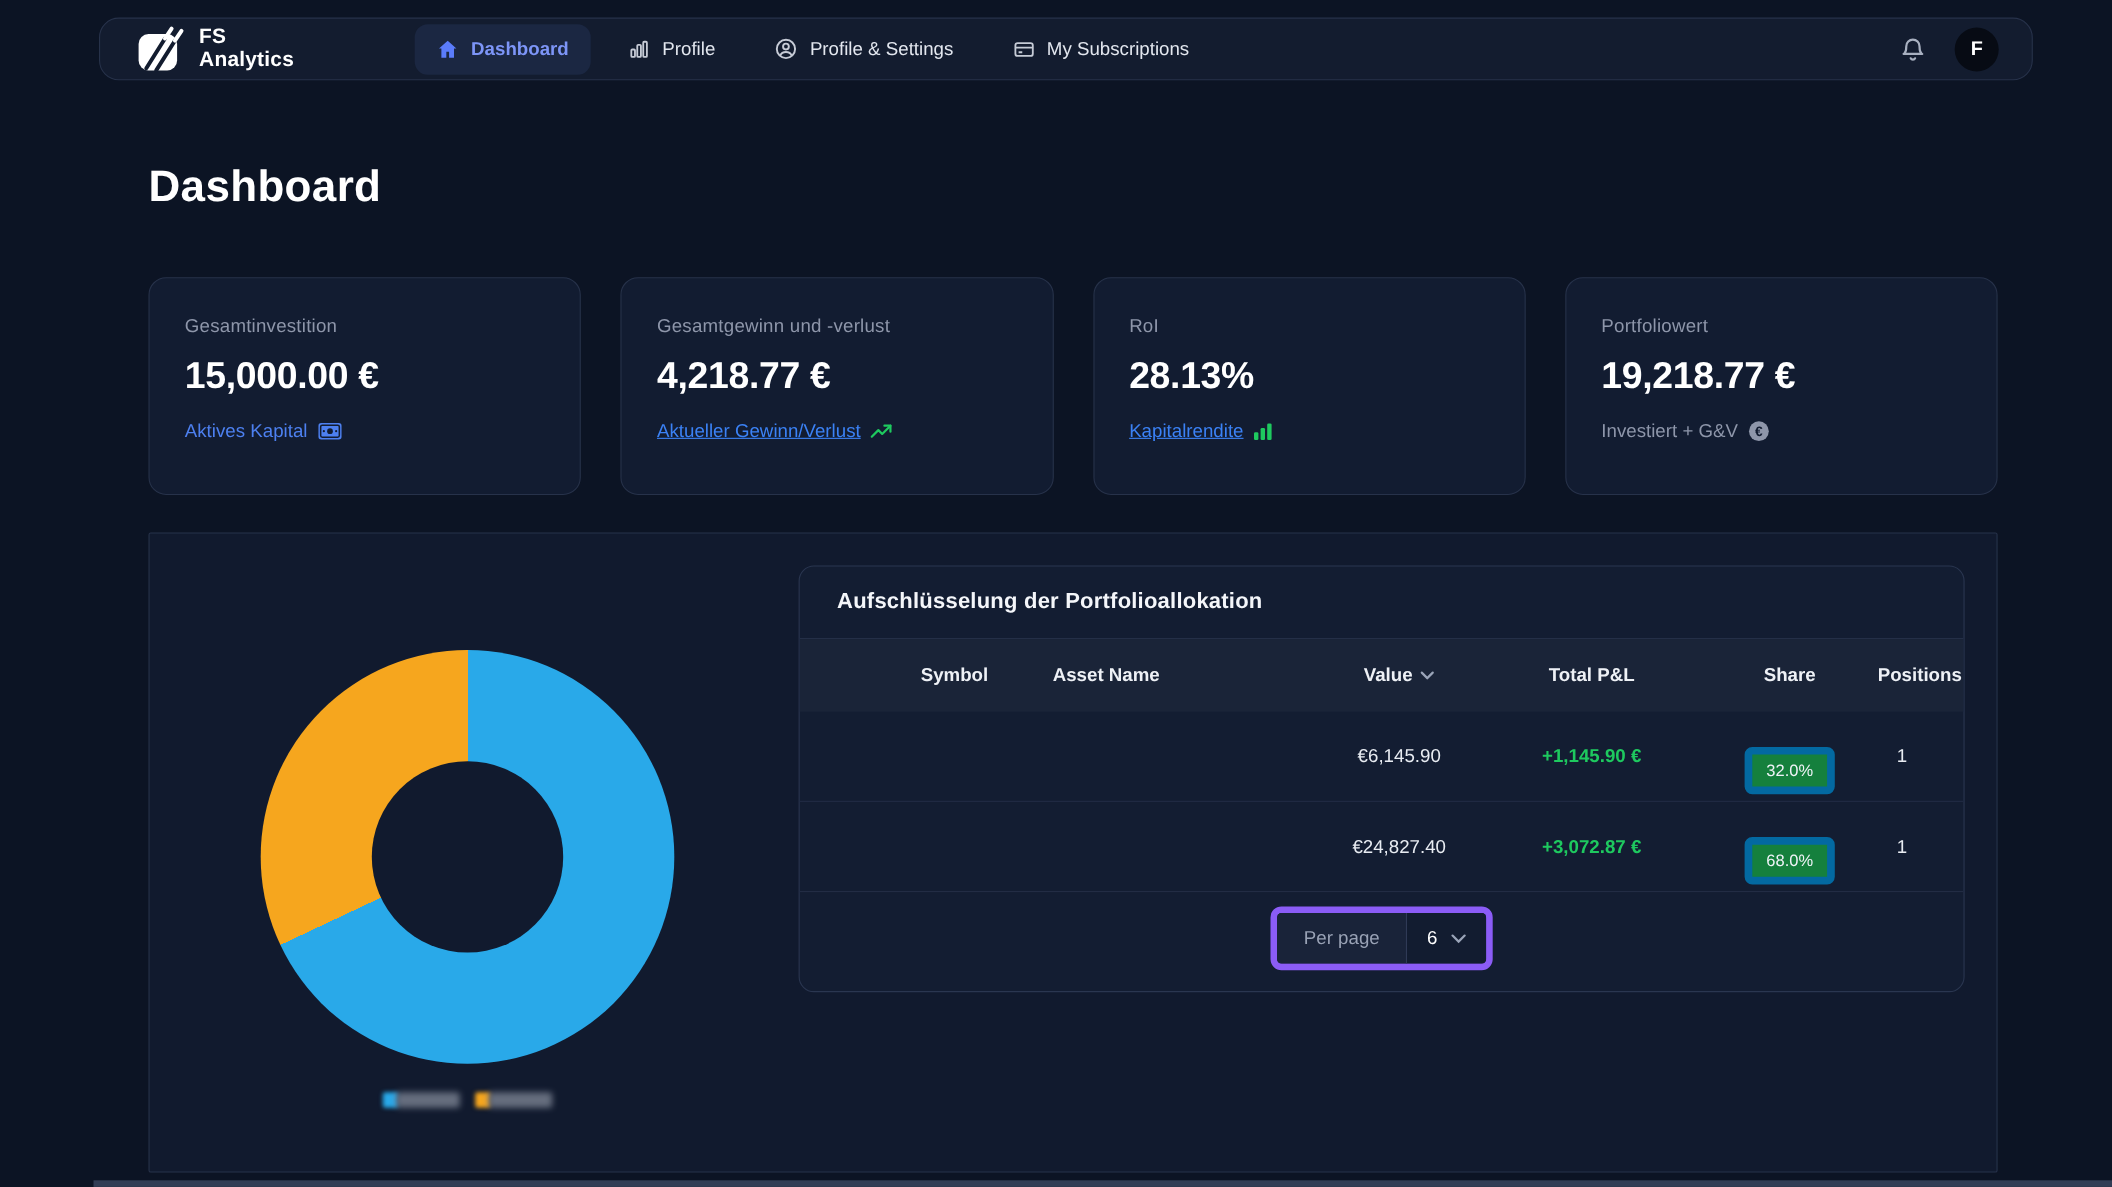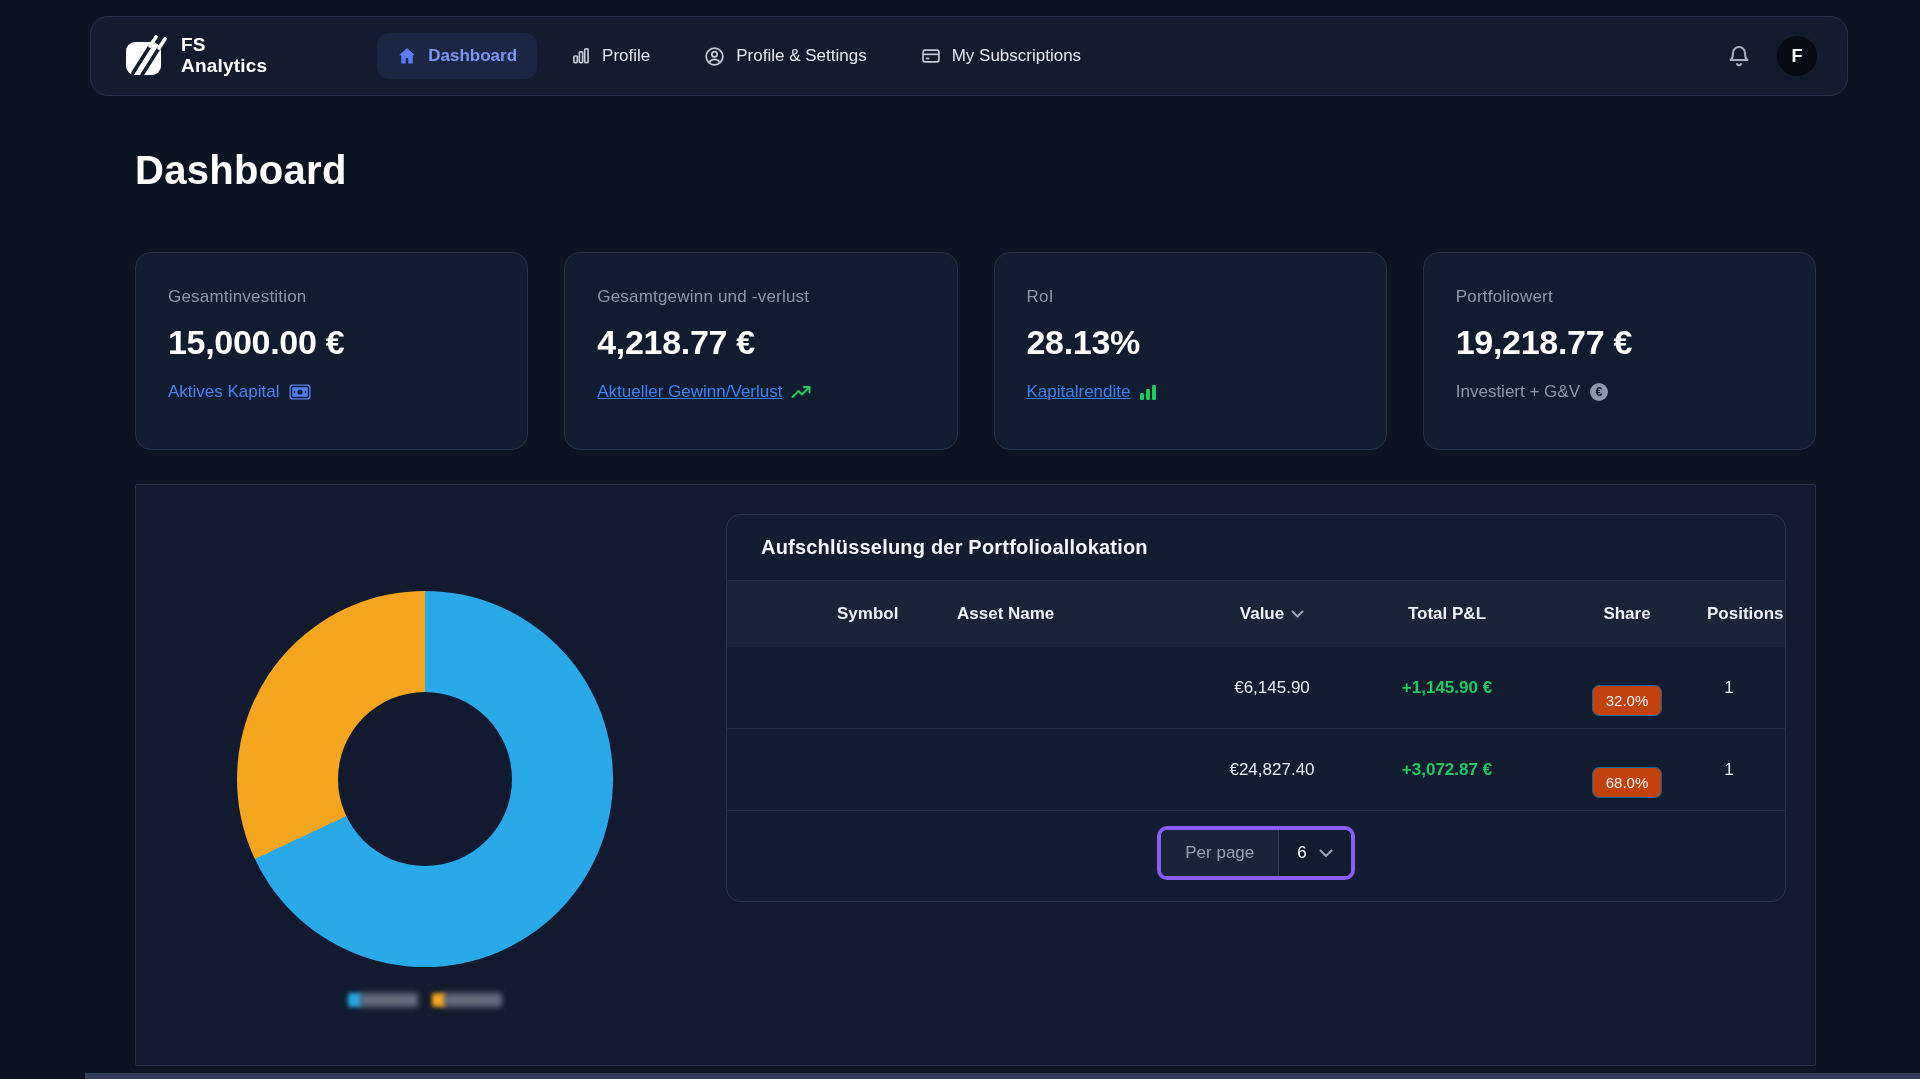--- a/index.html
+++ b/index.html
@@ -7,21 +7,21 @@
   body {
     background:#0c1424;
     font-family:"Liberation Sans", sans-serif;
     color:#e8ecf2;
     overflow:hidden;
   }
   .page { position:relative; width:1920px; height:1079px; background:#0c1424; }
 
   
   .navbar {
-    position:absolute; left:90px; right:72px; top:16px; height:80px;
+    position:absolute; left:90px; right:72px; top:16px; height:57px;
     background:#131c2f; border:1px solid #27324a; border-radius:18px;
     display:flex; align-items:center; padding:0 30px;
   }
   .brand { display:flex; align-items:center; gap:12px; }
   .brand-name { font-weight:800; font-size:19px; line-height:1.08; color:#ffffff; letter-spacing:.2px; }
   .nav-menu { display:flex; align-items:center; gap:14px; margin-left:110px; }
   .nav-item {
     display:flex; align-items:center; gap:11px; padding:13px 20px; border-radius:12px;
     font-size:17px; color:#e3e7ef; cursor:pointer; white-space:nowrap;
   }
@@ -88,26 +88,26 @@
   .th-value { display:flex; align-items:center; justify-content:center; gap:7px; cursor:pointer; }
 
   .trow { height:82px; border-bottom:1px solid #222c44; }
   .swatch { width:27px; height:36px; border-radius:9px; }
   .ph-symbol { width:62px; height:30px; background:#9098a6; border-radius:3px; filter:blur(4px); opacity:.8; }
   .ph-asset { width:170px; height:26px; background:#868e9c; border-radius:3px; filter:blur(4px); opacity:.75; }
   .td { font-size:17px; color:#e8ecf2; }
   .td-pnl { font-weight:700; color:#1ec95f; }
   .share-badge {
     display:inline-block; padding:6px 13px; font-size:15px; color:#f0f3f8;
-    background:#c2410c; border:1px solid #0369a1; border-radius:7px;margin-top:25px;
+    background:#15803d; border:7px solid #0369a1; border-radius:7px;margin-top:25px;
   }
 
   .pagination-row { height:84px; display:flex; align-items:center; justify-content:center; }
   .per-page {
-    display:flex; align-items:stretch; border:4px solid #8b5cf6; border-radius:10px; overflow:hidden; cursor:pointer;text-align:center;
+    display:flex; align-items:stretch; border:6px solid #8b5cf6; border-radius:10px; overflow:hidden; cursor:pointer;text-align:center;
   }
   .pp-label { padding:13px 24px; font-size:17px; color:#99a2b5; background:#192339; display:flex; align-items:center; }
   .pp-value { padding:13px 18px; background:#121c30; border-left:1px solid #333f5b; display:flex; align-items:center; gap:12px; font-size:17px; color:#ffffff; }
 
   .bottom-strip { position:absolute; left:85px; right:0; bottom:0; height:6px; background:#323d55; }
 
   svg { display:block; }
 </style>
 </head>
 <body>

